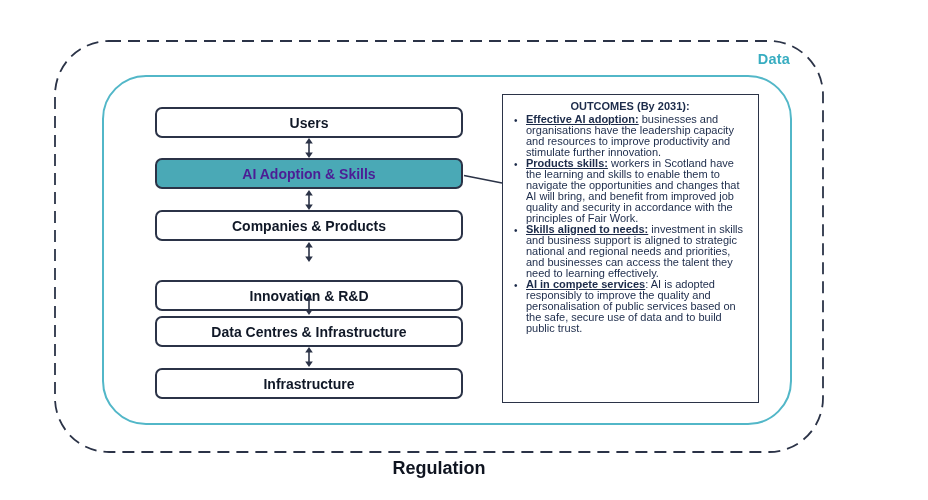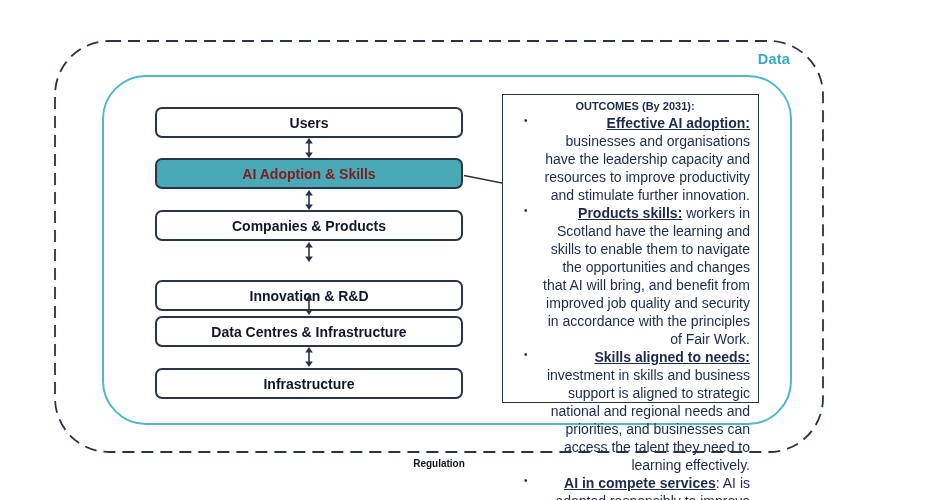--- a/index.html
+++ b/index.html
@@ -19,44 +19,44 @@
   .data-boundary{
     position:absolute;left:102px;top:75px;width:686px;height:346px;
     border:2px solid var(--teal-line,#52B7C8);border-radius:44px;background:transparent;
   }
   .data-label{
     position:absolute;left:102px;top:51px;width:688px;text-align:right;
     font-size:14.5px;font-weight:bold;color:var(--teal-text,#38ADC1);letter-spacing:.2px;
   }
   .regulation-label{
     position:absolute;left:54px;top:458px;width:770px;text-align:center;
-    font-size:10px;font-weight:bold;color:#0f1420;
+    font-size:18px;font-weight:bold;color:#0f1420;
   }
   .stackbox{
     position:absolute;left:155px;width:308px;height:31px;
     background:#ffffff;border:2px solid var(--ink,#2B3347);border-radius:7px;
     display:flex;align-items:center;justify-content:center;
     font-size:14px;font-weight:bold;color:#101827;box-sizing:border-box;
   }
-  .stackbox.highlight{background:var(--teal-fill,#4AA9B6);color:#7f1d1d;}
+  .stackbox.highlight{background:var(--teal-fill,#4AA9B6);color:#4c1d95;}
   .arrow{
     position:absolute;left:303px;width:12px;height:20px;
   }
   .arrow svg{display:block;}
   .outcomes{
     position:absolute;left:502px;top:94px;width:257px;height:309px;box-sizing:border-box;
     background:#ffffff;border:1.6px solid var(--ink,#2B3347);
-    padding:5px 8px 4px 17px;color:var(--text-dark,#1C2B4A);
+    padding:5px 8px 4px 7px;color:var(--text-dark,#1C2B4A);
   }
   .outcomes-title{
     text-align:center;font-size:11px;font-weight:bold;margin:0 0 2px 0;color:var(--text-dark,#1C2B4A);
   }
   .bullet-row{display:flex;align-items:flex-start;}
   .bullet-marker{width:16px;flex:0 0 16px;font-size:10px;line-height:13.4px;text-align:left;padding-left:4px;box-sizing:border-box;}
-  .bullet-text{flex:1;font-size:14px;line-height:18px;text-align:right;}
+  .bullet-text{flex:1;font-size:11px;line-height:11px;}
   .bullet-text .lead{font-weight:bold;text-decoration:underline;}
 </style>
 </head>
 <body>
 
 <svg class="overlay-svg" viewBox="0 0 928 500" xmlns="http://www.w3.org/2000/svg">
   <rect x="55" y="41" width="768" height="411" rx="54" fill="none" stroke="#2B3347" stroke-width="1.8" stroke-dasharray="12 7"></rect>
   <line x1="464" y1="175.5" x2="502" y2="183" stroke="#2B3347" stroke-width="1.5"></line>
 </svg>
 

